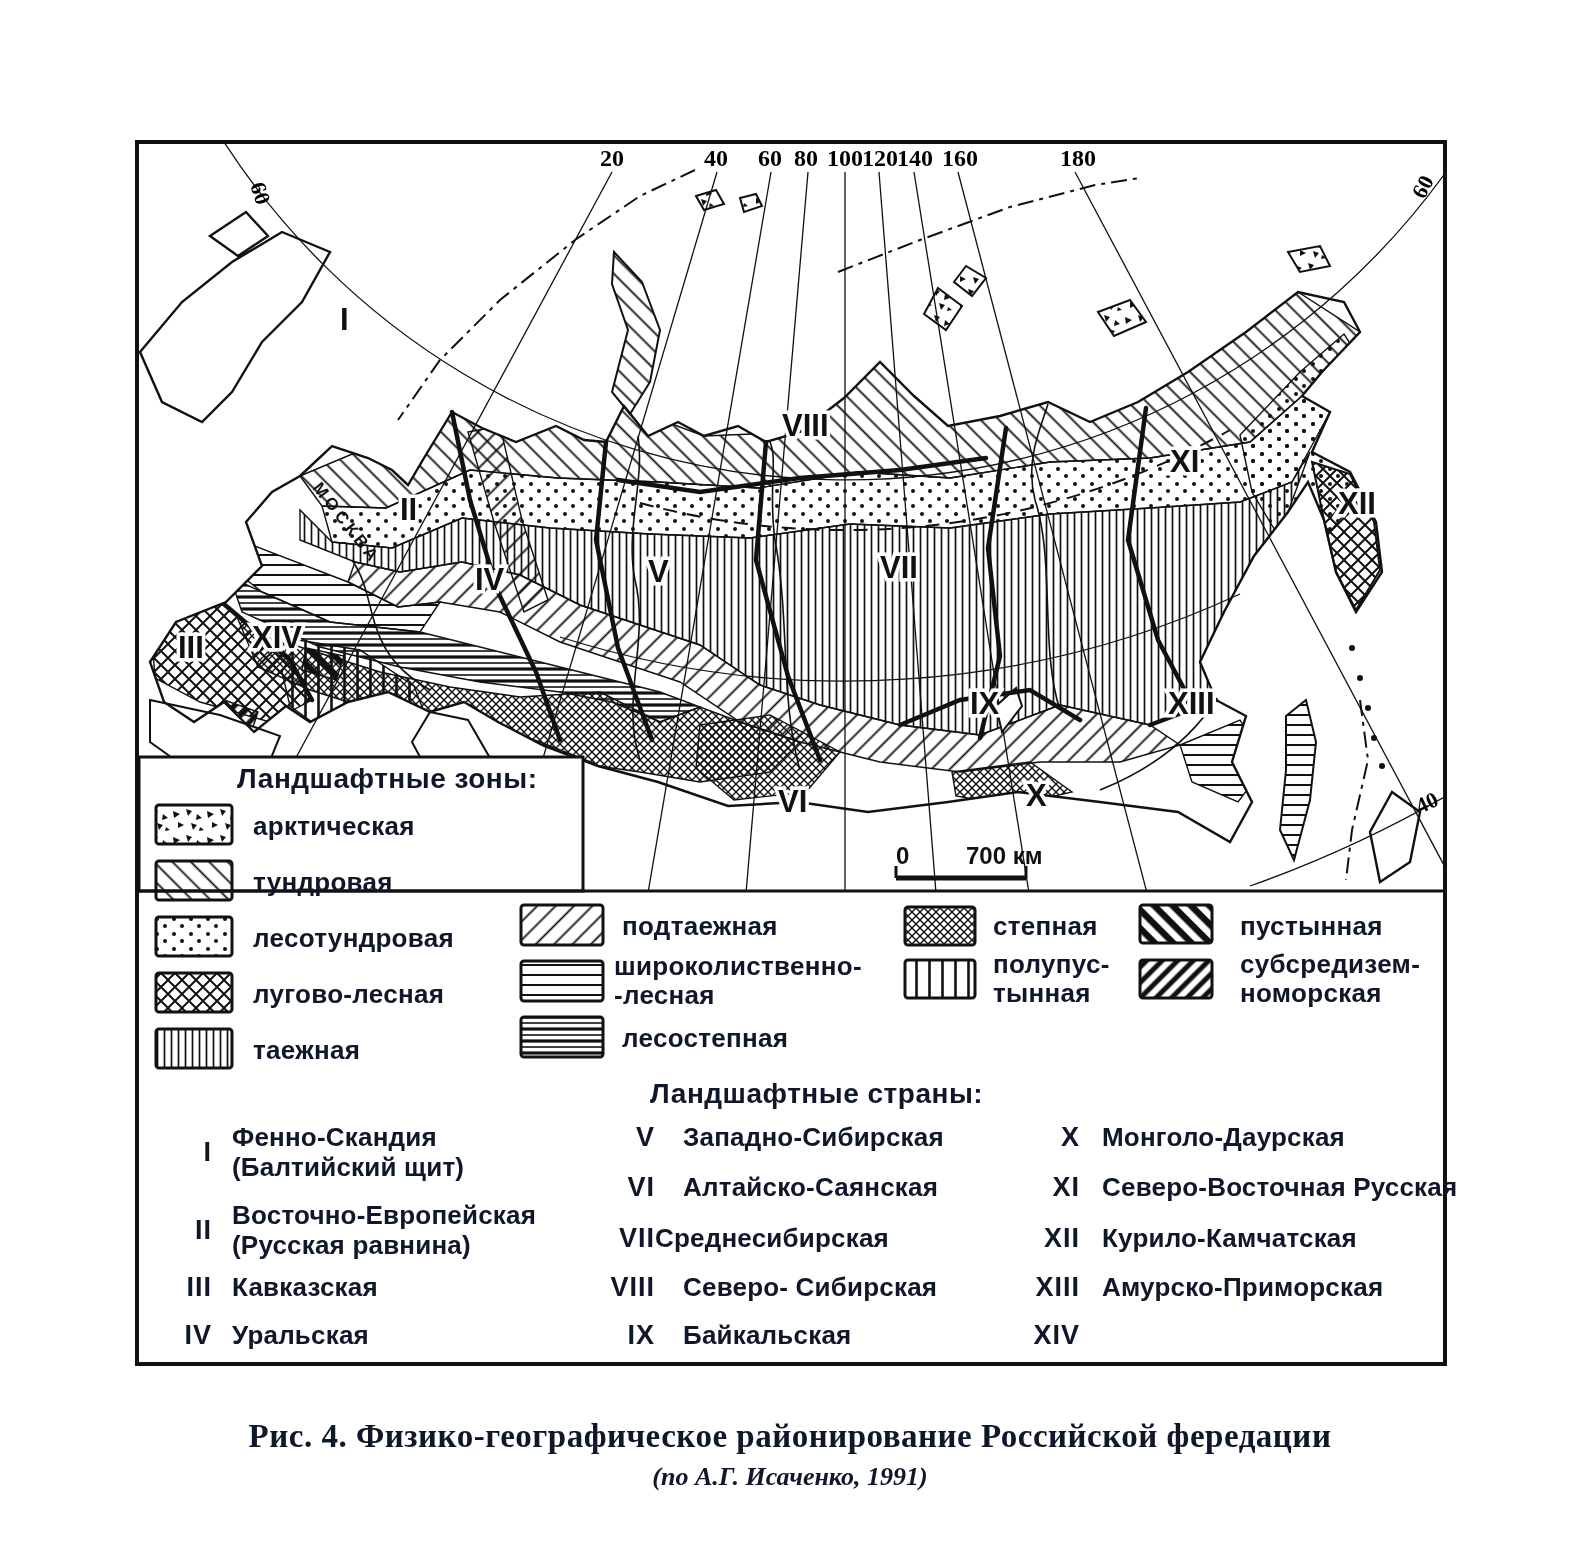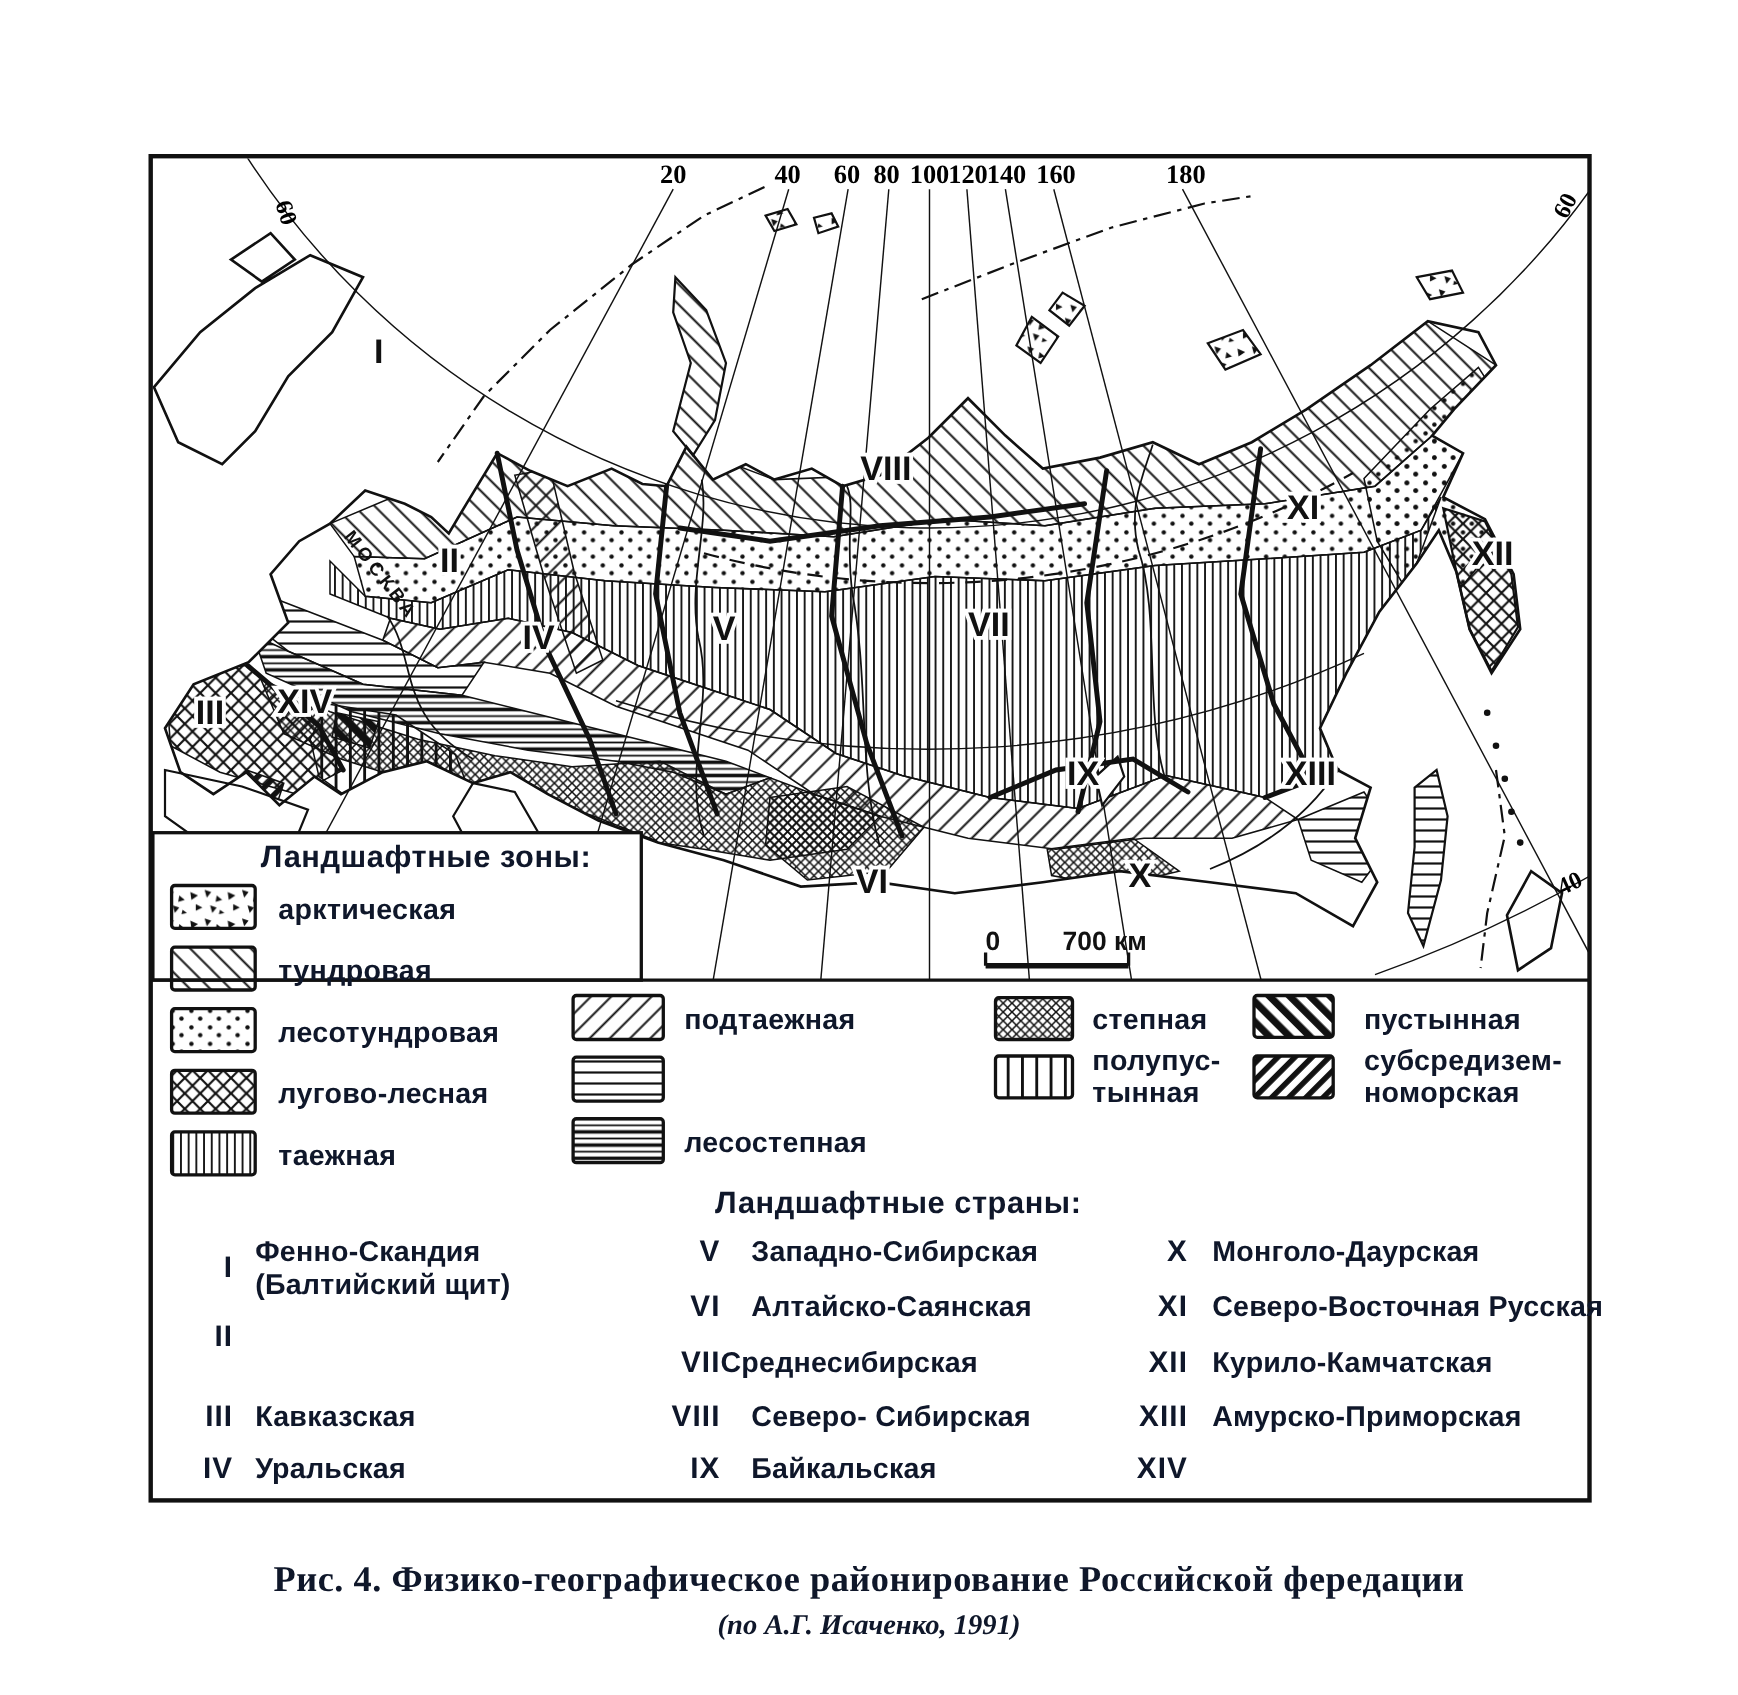--- a/index.html
+++ b/index.html
@@ -245,20 +245,24 @@
 
 <div class="ov zone-title" style="left:237px;top:763px;">Ландшафтные зоны:</div>
 
 <div class="ov zone-label" style="left:253px;top:812px;">арктическая</div>
 <div class="ov zone-label" style="left:253px;top:868px;">тундровая</div>
 <div class="ov zone-label" style="left:253px;top:924px;">лесотундровая</div>
 <div class="ov zone-label" style="left:253px;top:980px;">лугово-лесная</div>
 <div class="ov zone-label" style="left:253px;top:1036px;">таежная</div>
 
 <div class="ov zone-label" style="left:622px;top:912px;">подтаежная</div>
+<div class="ov" style="left:614px;top:952px;">
+  <div class="zone-label">широколиственно-</div>
+  <div class="zone-label">-лесная</div>
+</div>
 <div class="ov zone-label" style="left:622px;top:1024px;">лесостепная</div>
 
 <div class="ov zone-label" style="left:993px;top:912px;">степная</div>
 <div class="ov" style="left:993px;top:950px;">
   <div class="zone-label">полупус-</div>
   <div class="zone-label">тынная</div>
 </div>
 
 <div class="ov zone-label" style="left:1240px;top:912px;">пустынная</div>
 <div class="ov cty-title" style="left:650px;top:1078px;">Ландшафтные страны:</div>
@@ -270,20 +274,24 @@
 
 <div class="cty-row" style="left:162px;top:1122px;align-items:center;">
   <span class="cty-num" style="width:50px;">I</span>
   <span style="margin-left:20px;">
     <span class="cty-name" style="display:block;">Фенно-Скандия</span>
     <span class="cty-name" style="display:block;">(Балтийский щит)</span>
   </span>
 </div>
 <div class="cty-row" style="left:162px;top:1200px;align-items:center;">
   <span class="cty-num" style="width:50px;">II</span>
+  <span style="margin-left:20px;">
+    <span class="cty-name" style="display:block;">Восточно-Европейская</span>
+    <span class="cty-name" style="display:block;">(Русская равнина)</span>
+  </span>
 </div>
 <div class="cty-row" style="left:162px;top:1272px;">
   <span class="cty-num" style="width:50px;">III</span>
   <span class="cty-name" style="margin-left:20px;">Кавказская</span>
 </div>
 <div class="cty-row" style="left:162px;top:1320px;">
   <span class="cty-num" style="width:50px;">IV</span>
   <span class="cty-name" style="margin-left:20px;text-align:center;">Уральская</span>
 </div>
 

